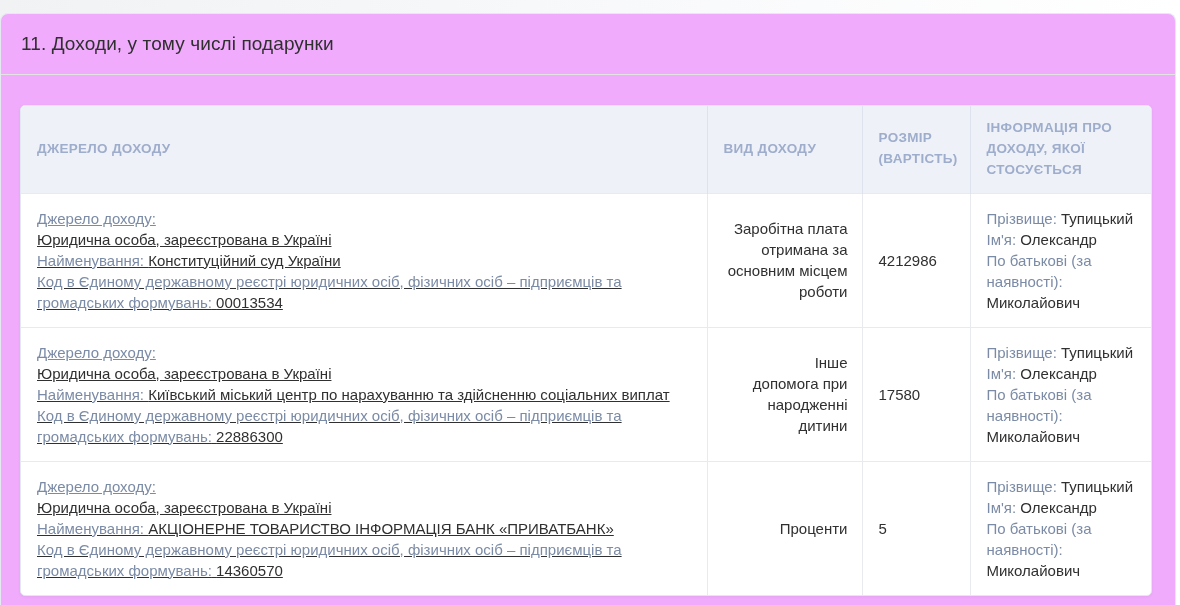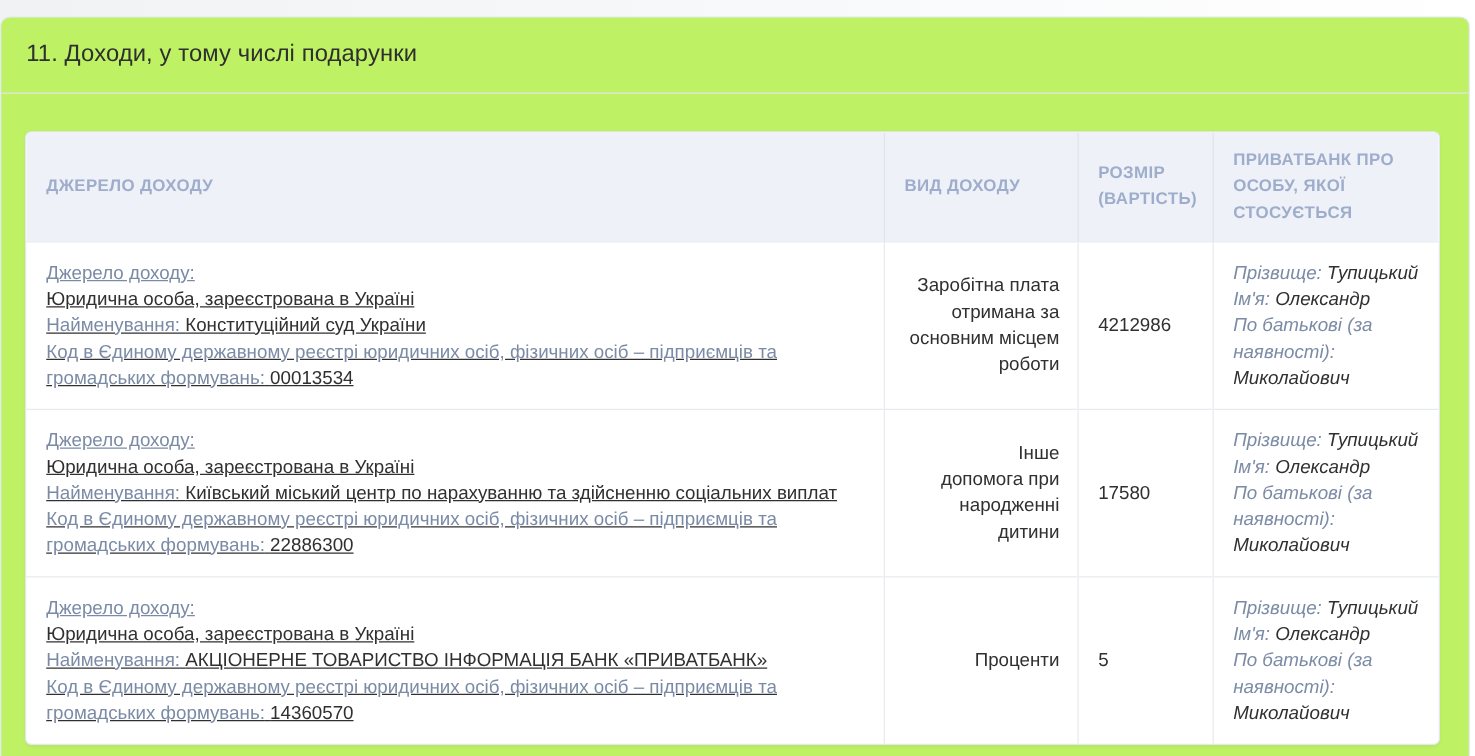--- a/index.html
+++ b/index.html
@@ -5,21 +5,21 @@
   * { margin:0; padding:0; box-sizing:border-box; }
   html,body { width:1180px; height:605px; overflow:hidden; }
   body {
     font-family:"Liberation Sans","DejaVu Sans",sans-serif;
     background:linear-gradient(90deg,#f1f2f4 0%,#f7f8fa 45%,#ffffff 100%);
     position:relative;
   }
   .panel {
     position:absolute; top:13px; left:0;
     width:1176px; height:592px;
-    background:#bef264;
+    background:#f0abfc;
     border:1px solid #e5eaf2; border-bottom:none;
     border-radius:8px 8px 0 0;
   }
   .title-band {
     height:61px;
     display:flex; align-items:center;
     padding:0 20px;
     border-bottom:1px solid #e3e3e3;
   }
   .page-title {
@@ -51,21 +51,21 @@
   }
   thead th:last-child { border-right:none; }
   tbody td {
     vertical-align:middle;
     padding:14px 14px 14px 16px;
     font-size:15px; line-height:21px;
     color:var(--value-text,#303030);
     border-top:1px solid #e8eaef;
     border-right:1px solid #e8eaef;
   }
-  tbody td:last-child { border-right:none;font-style:italic; }
+  tbody td:last-child { border-right:none; }
   .lbl { color:var(--label-text,#7b8ba6); }
   .val { color:var(--value-text,#303030); }
   .pre { white-space:pre-line;text-align:right; }
   .row-src div { margin:0;text-decoration:underline; }
 </style>
 </head>
 <body>
 
 <div class="panel">
 
@@ -79,21 +79,21 @@
           <col class="c1">
           <col class="c2">
           <col class="c3">
           <col class="c4">
         </colgroup>
       <thead>
         <tr>
           <th>ДЖЕРЕЛО ДОХОДУ</th>
           <th>ВИД ДОХОДУ</th>
           <th>РОЗМІР (ВАРТІСТЬ)</th>
-          <th>ПРИВАТБАНК ПРО ОСОБУ, ЯКОЇ СТОСУЄТЬСЯ</th>
+          <th>ІНФОРМАЦІЯ ПРО ДОХОДУ, ЯКОЇ СТОСУЄТЬСЯ</th>
         </tr>
       </thead>
       <tbody>
 
         <tr>
           <td class="row-src">
             <div class="lbl">Джерело доходу:</div>
             <div class="val">Юридична особа, зареєстрована в Україні</div>
             <div><span class="lbl">Найменування:</span> <span class="val">Конституційний суд України</span></div>
             <div><span class="lbl">Код в Єдиному державному реєстрі юридичних осіб, фізичних осіб – підприємців та громадських формувань:</span> <span class="val">00013534</span></div>

